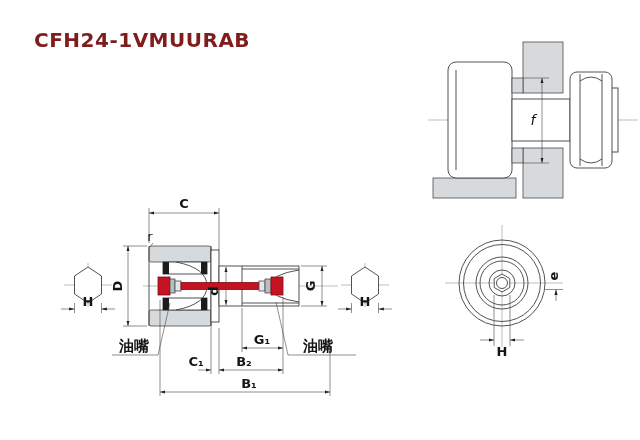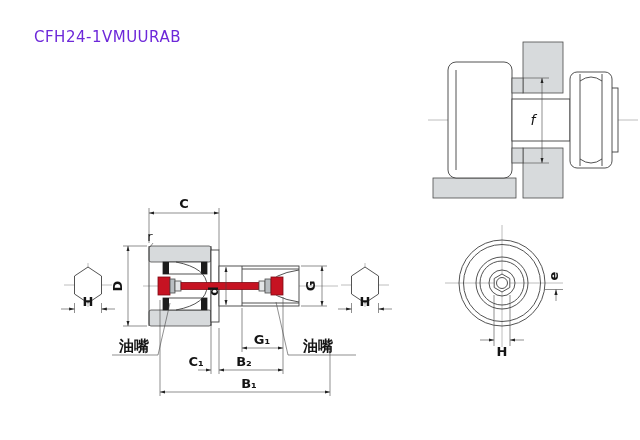--- a/index.html
+++ b/index.html
@@ -1,19 +1,19 @@
 <!DOCTYPE html>
 <html><head>
 <meta charset="utf-8">
 <style>
   html,body{margin:0;padding:0;background:#ffffff;}
   .page{position:relative;width:640px;height:440px;background:#ffffff;overflow:hidden;
         font-family:"DejaVu Sans",sans-serif;}
-  .title{position:absolute;left:34px;top:28px;font-size:15px;font-weight:400;
-         color:#6d28d9;letter-spacing:.5px;font-family:"DejaVu Sans",sans-serif;}
+  .title{position:absolute;left:34px;top:28px;font-size:20px;font-weight:700;
+         color:#7f1d1d;letter-spacing:.5px;font-family:"DejaVu Sans",sans-serif;}
   svg text{font-family:"DejaVu Sans",sans-serif;fill:#141414;}
   .lbl{font-size:13px;}
   .lblb{font-size:13px;font-weight:600;}
   .cjk{font-size:15px;font-weight:600;}
   .ital{font-style:italic;font-size:14px;}
   .p{stroke:#3f3f3f;stroke-width:.9;fill:none;}
   .pw{stroke:#3f3f3f;stroke-width:.9;fill:#ffffff;}
   .pg{stroke:#4a4a4a;stroke-width:.8;}
   .pr{stroke:#7e0a14;stroke-width:.8;}
   .d{stroke:#454545;stroke-width:.6;fill:none;}

